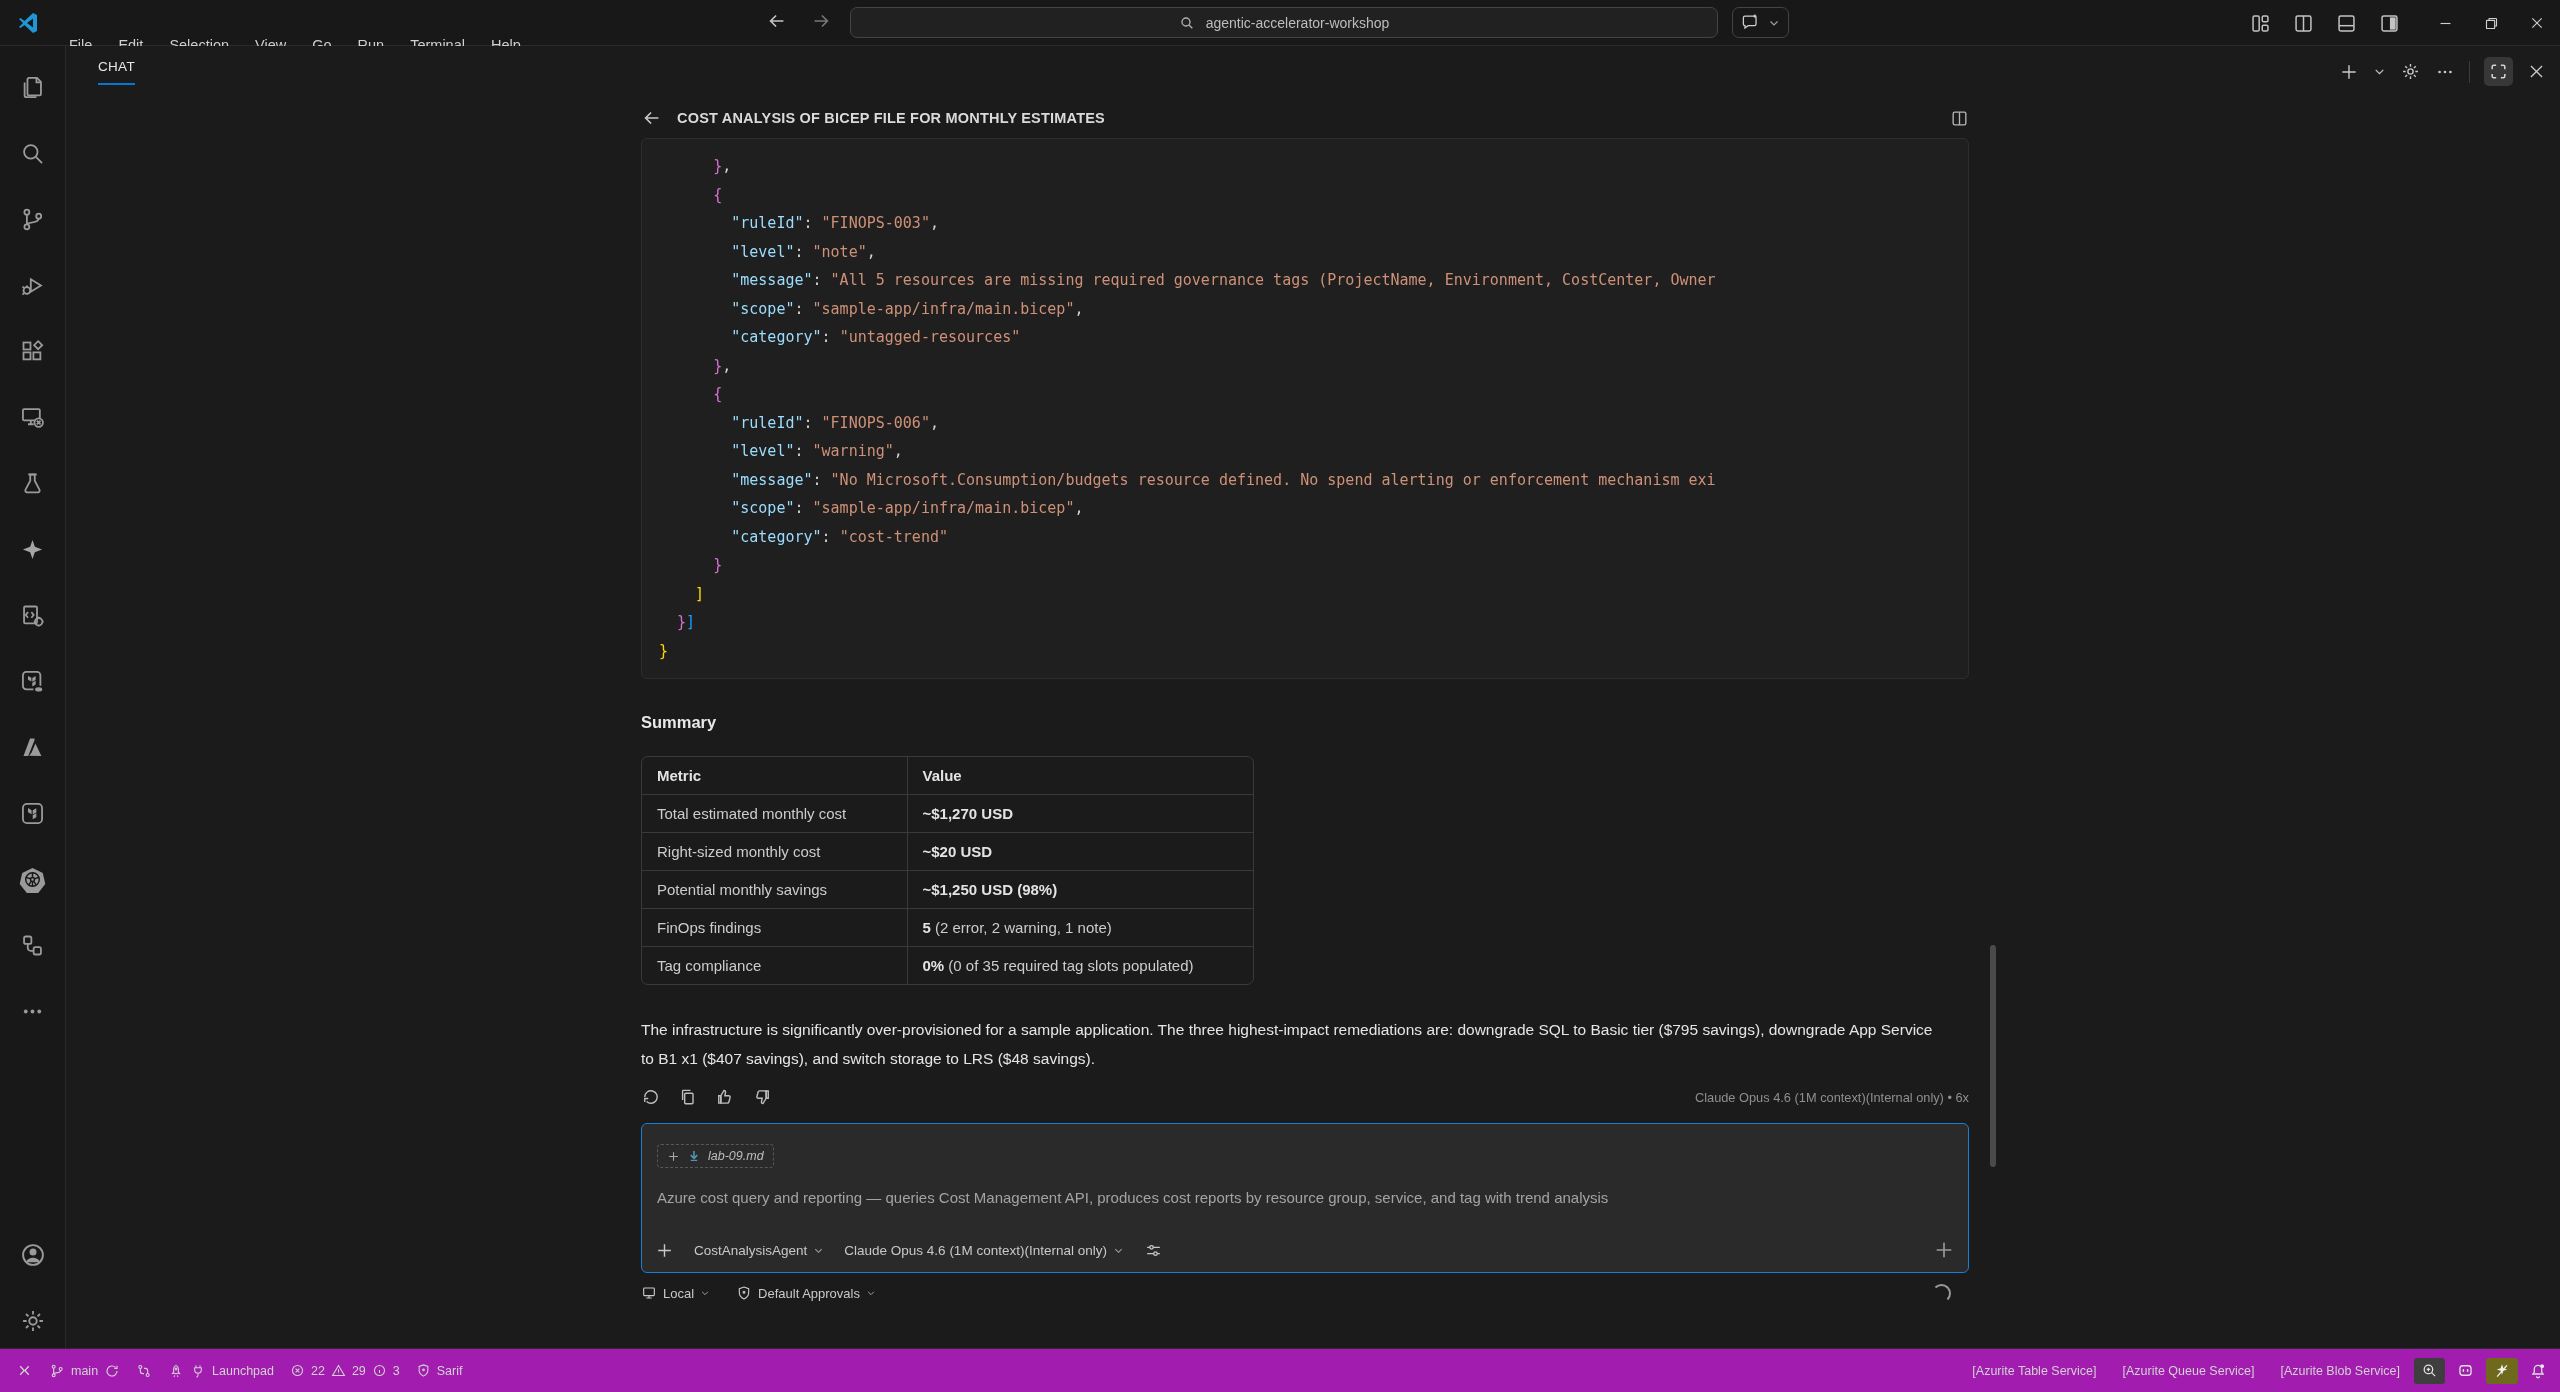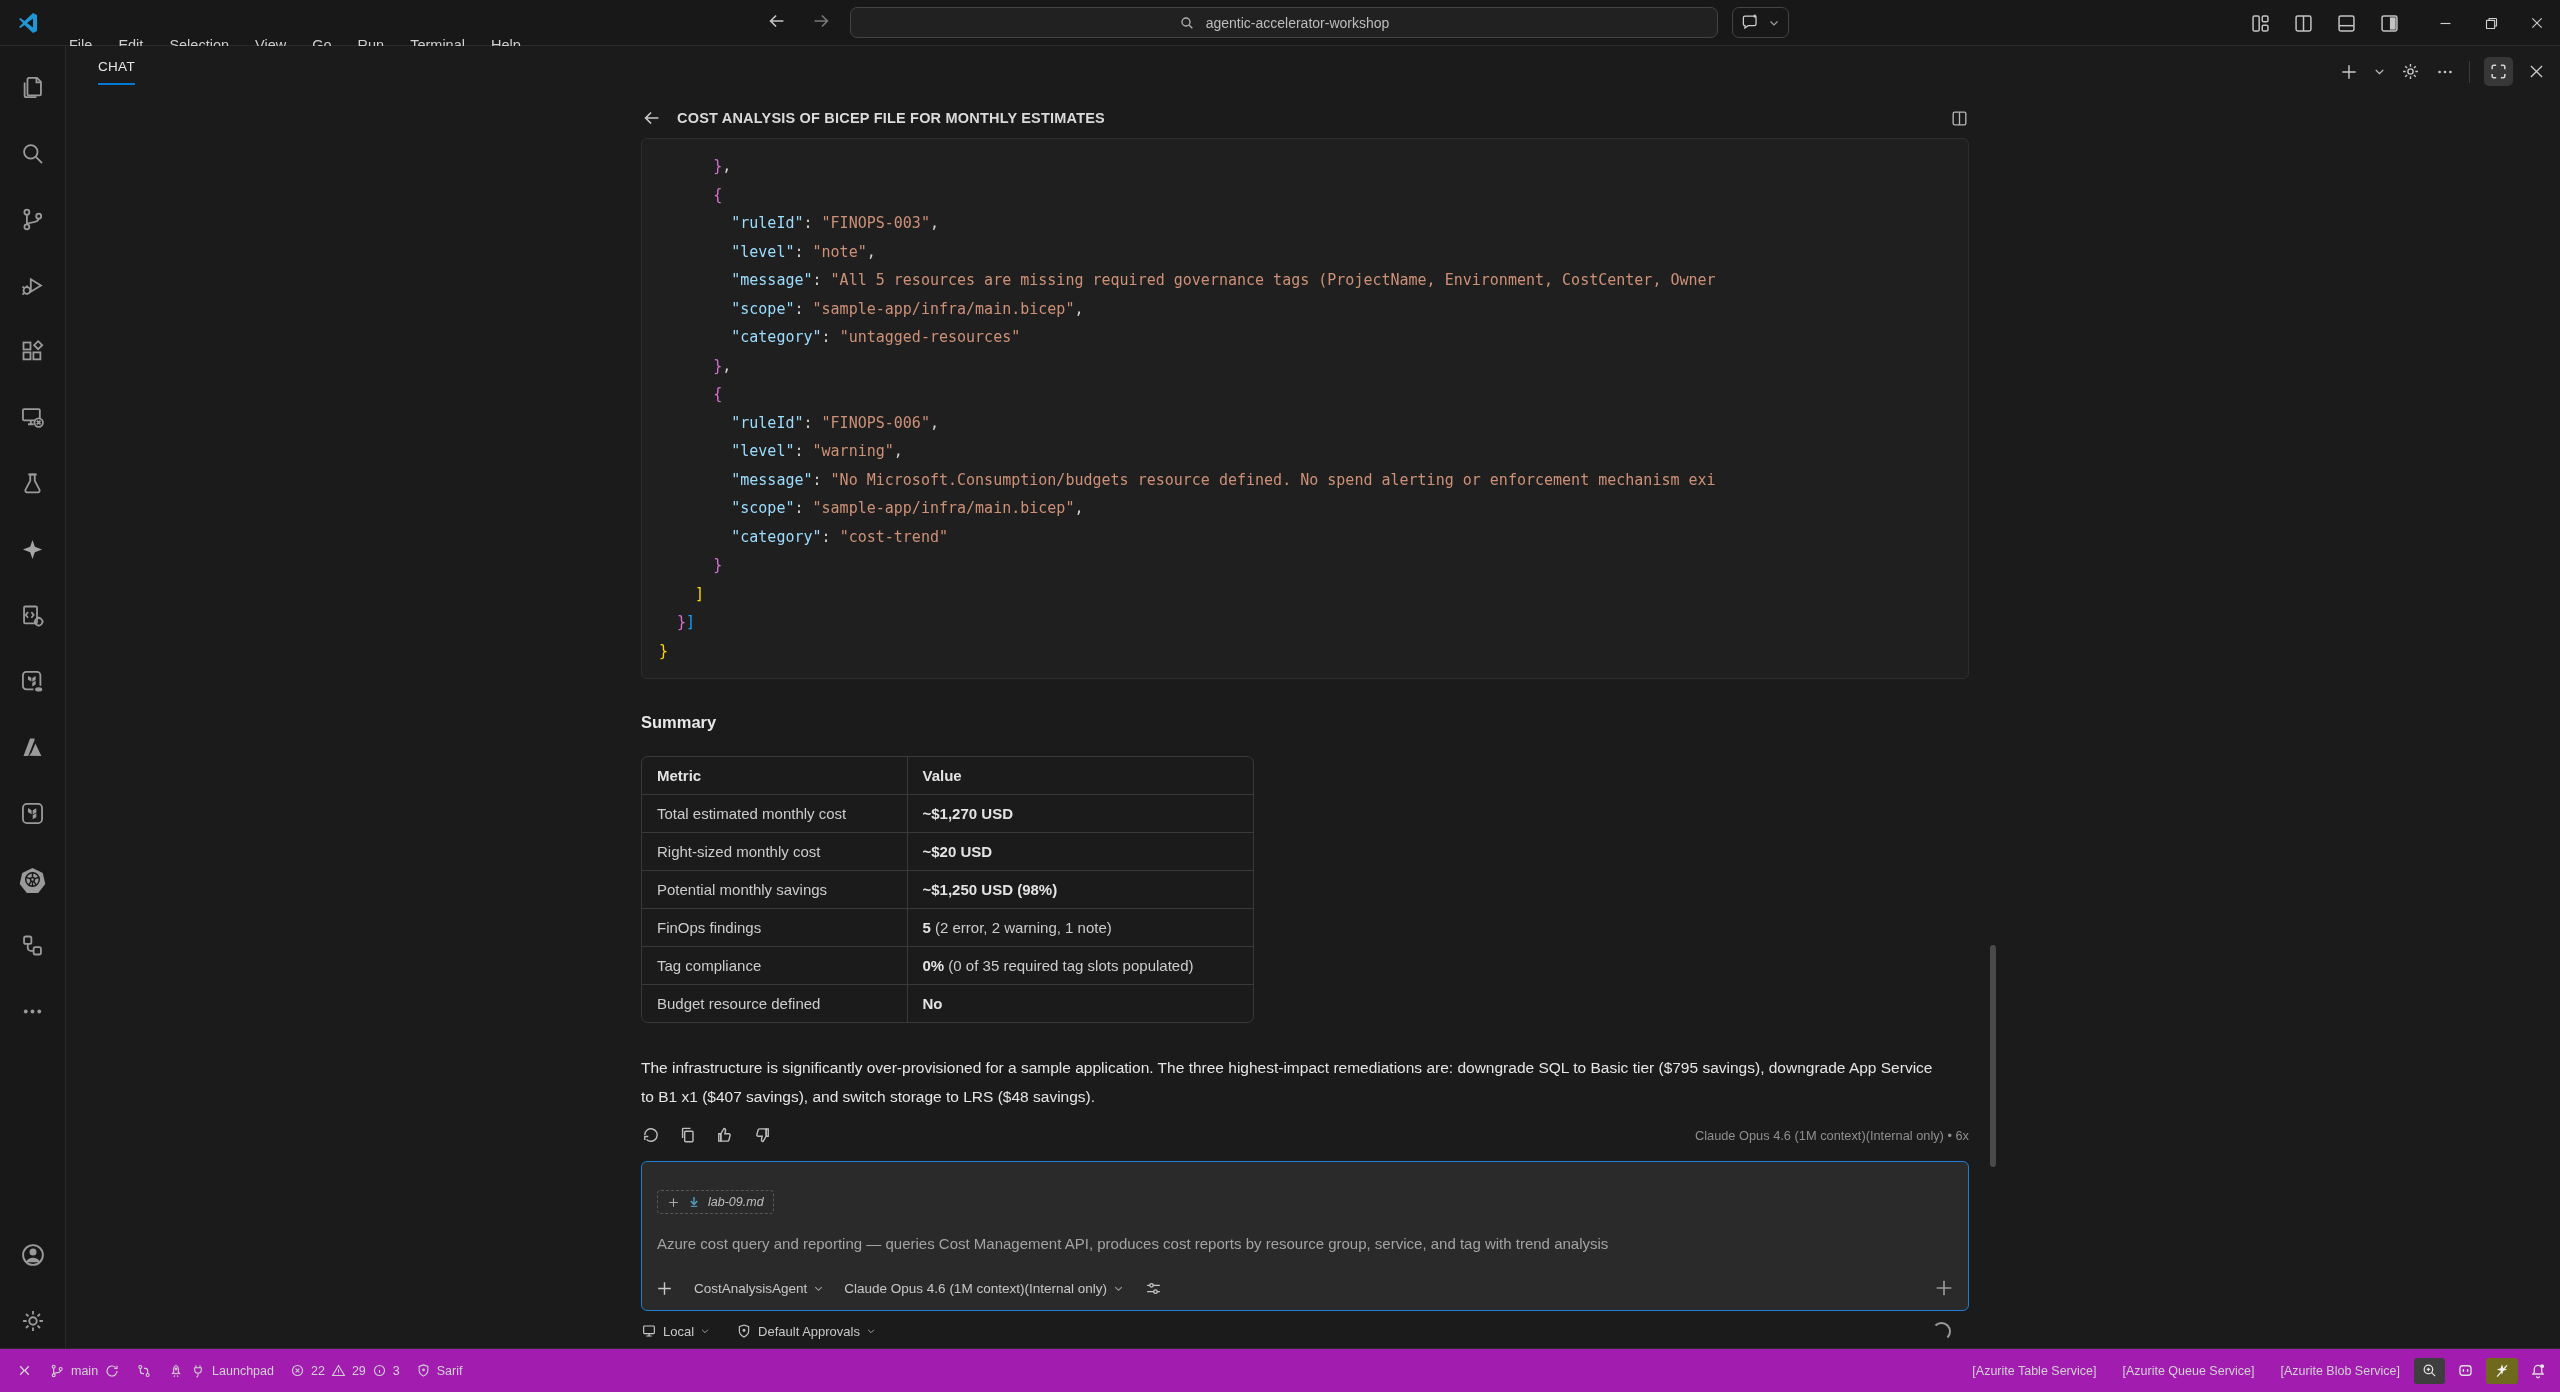--- a/index.html
+++ b/index.html
@@ -74,21 +74,21 @@
   .col-metric { width:265px; border-right:1px solid #3a3a3a; }
   td.col-metric, th.col-metric { border-right:1px solid #3a3a3a; }
   .val-bold { font-weight:bold; color:#e3e3e3; }
 
   .answer-para { margin-top:30px; font-size:15.5px; line-height:29px; color:#e5e5e5; padding-right:34px; }
 
   .actions-row { margin-top:12px; height:24px; display:flex; align-items:center; gap:17px; color:#bdbdbd; }
   .model-info { margin-left:auto; font-size:12.8px; color:#8f8f8f; }
 
   .inputbox { margin-top:14px; height:150px; background:#2a2a2a; border:1px solid #1a7fd4;
-              border-radius:6px; position:relative; padding:28px 15px; }
+              border-radius:6px; position:relative; padding:20px 15px; }
   .chip { display:inline-flex; align-items:center; gap:7px; border:1px dashed #585858; border-radius:4px;
           padding:4px 9px; color:#bdbdbd; font-size:12.5px; }
   .chip-name { font-style:italic; }
   .input-text { margin-top:21px; font-size:15px; color:#a3a3a3; }
   .input-bottom { position:absolute; left:13px; right:13px; bottom:11px; display:flex; align-items:center;
                   gap:20px; font-size:13.5px; color:#c8c8c8; }
   .picker { display:flex; align-items:center; gap:6px; }
   .send-plus { margin-left:auto; color:#9a9a9a; }
 
   .chat-footer { margin-top:8px; height:24px; display:flex; align-items:center; gap:26px;
@@ -409,24 +409,20 @@
               <td><span class="val-bold">~$1,250 USD (98%)</span></td>
             </tr>
             <tr>
               <td class="col-metric">FinOps findings</td>
               <td><span class="val-bold">5</span> (2 error, 2 warning, 1 note)</td>
             </tr>
             <tr>
               <td class="col-metric">Tag compliance</td>
               <td><span class="val-bold">0%</span> (0 of 35 required tag slots populated)</td>
             </tr>
-            <tr>
-              <td class="col-metric">Budget resource defined</td>
-              <td><span class="val-bold">No</span></td>
-            </tr>
           </tbody>
       </table>
     </div>
 
     <p class="answer-para">The infrastructure is significantly over-provisioned for a sample application. The three highest-impact remediations are: downgrade SQL to Basic tier ($795 savings), downgrade App Service to B1 x1 ($407 savings), and switch storage to LRS ($48 savings).</p>
 
     <div class="actions-row">
       <span>
           <svg width="20" height="20" viewBox="0 0 24 24" fill="none" stroke="#bdbdbd" stroke-width="1.7">
             <path d="M4.5 12a7.5 7.5 0 1 1 2.2 5.3"></path>

